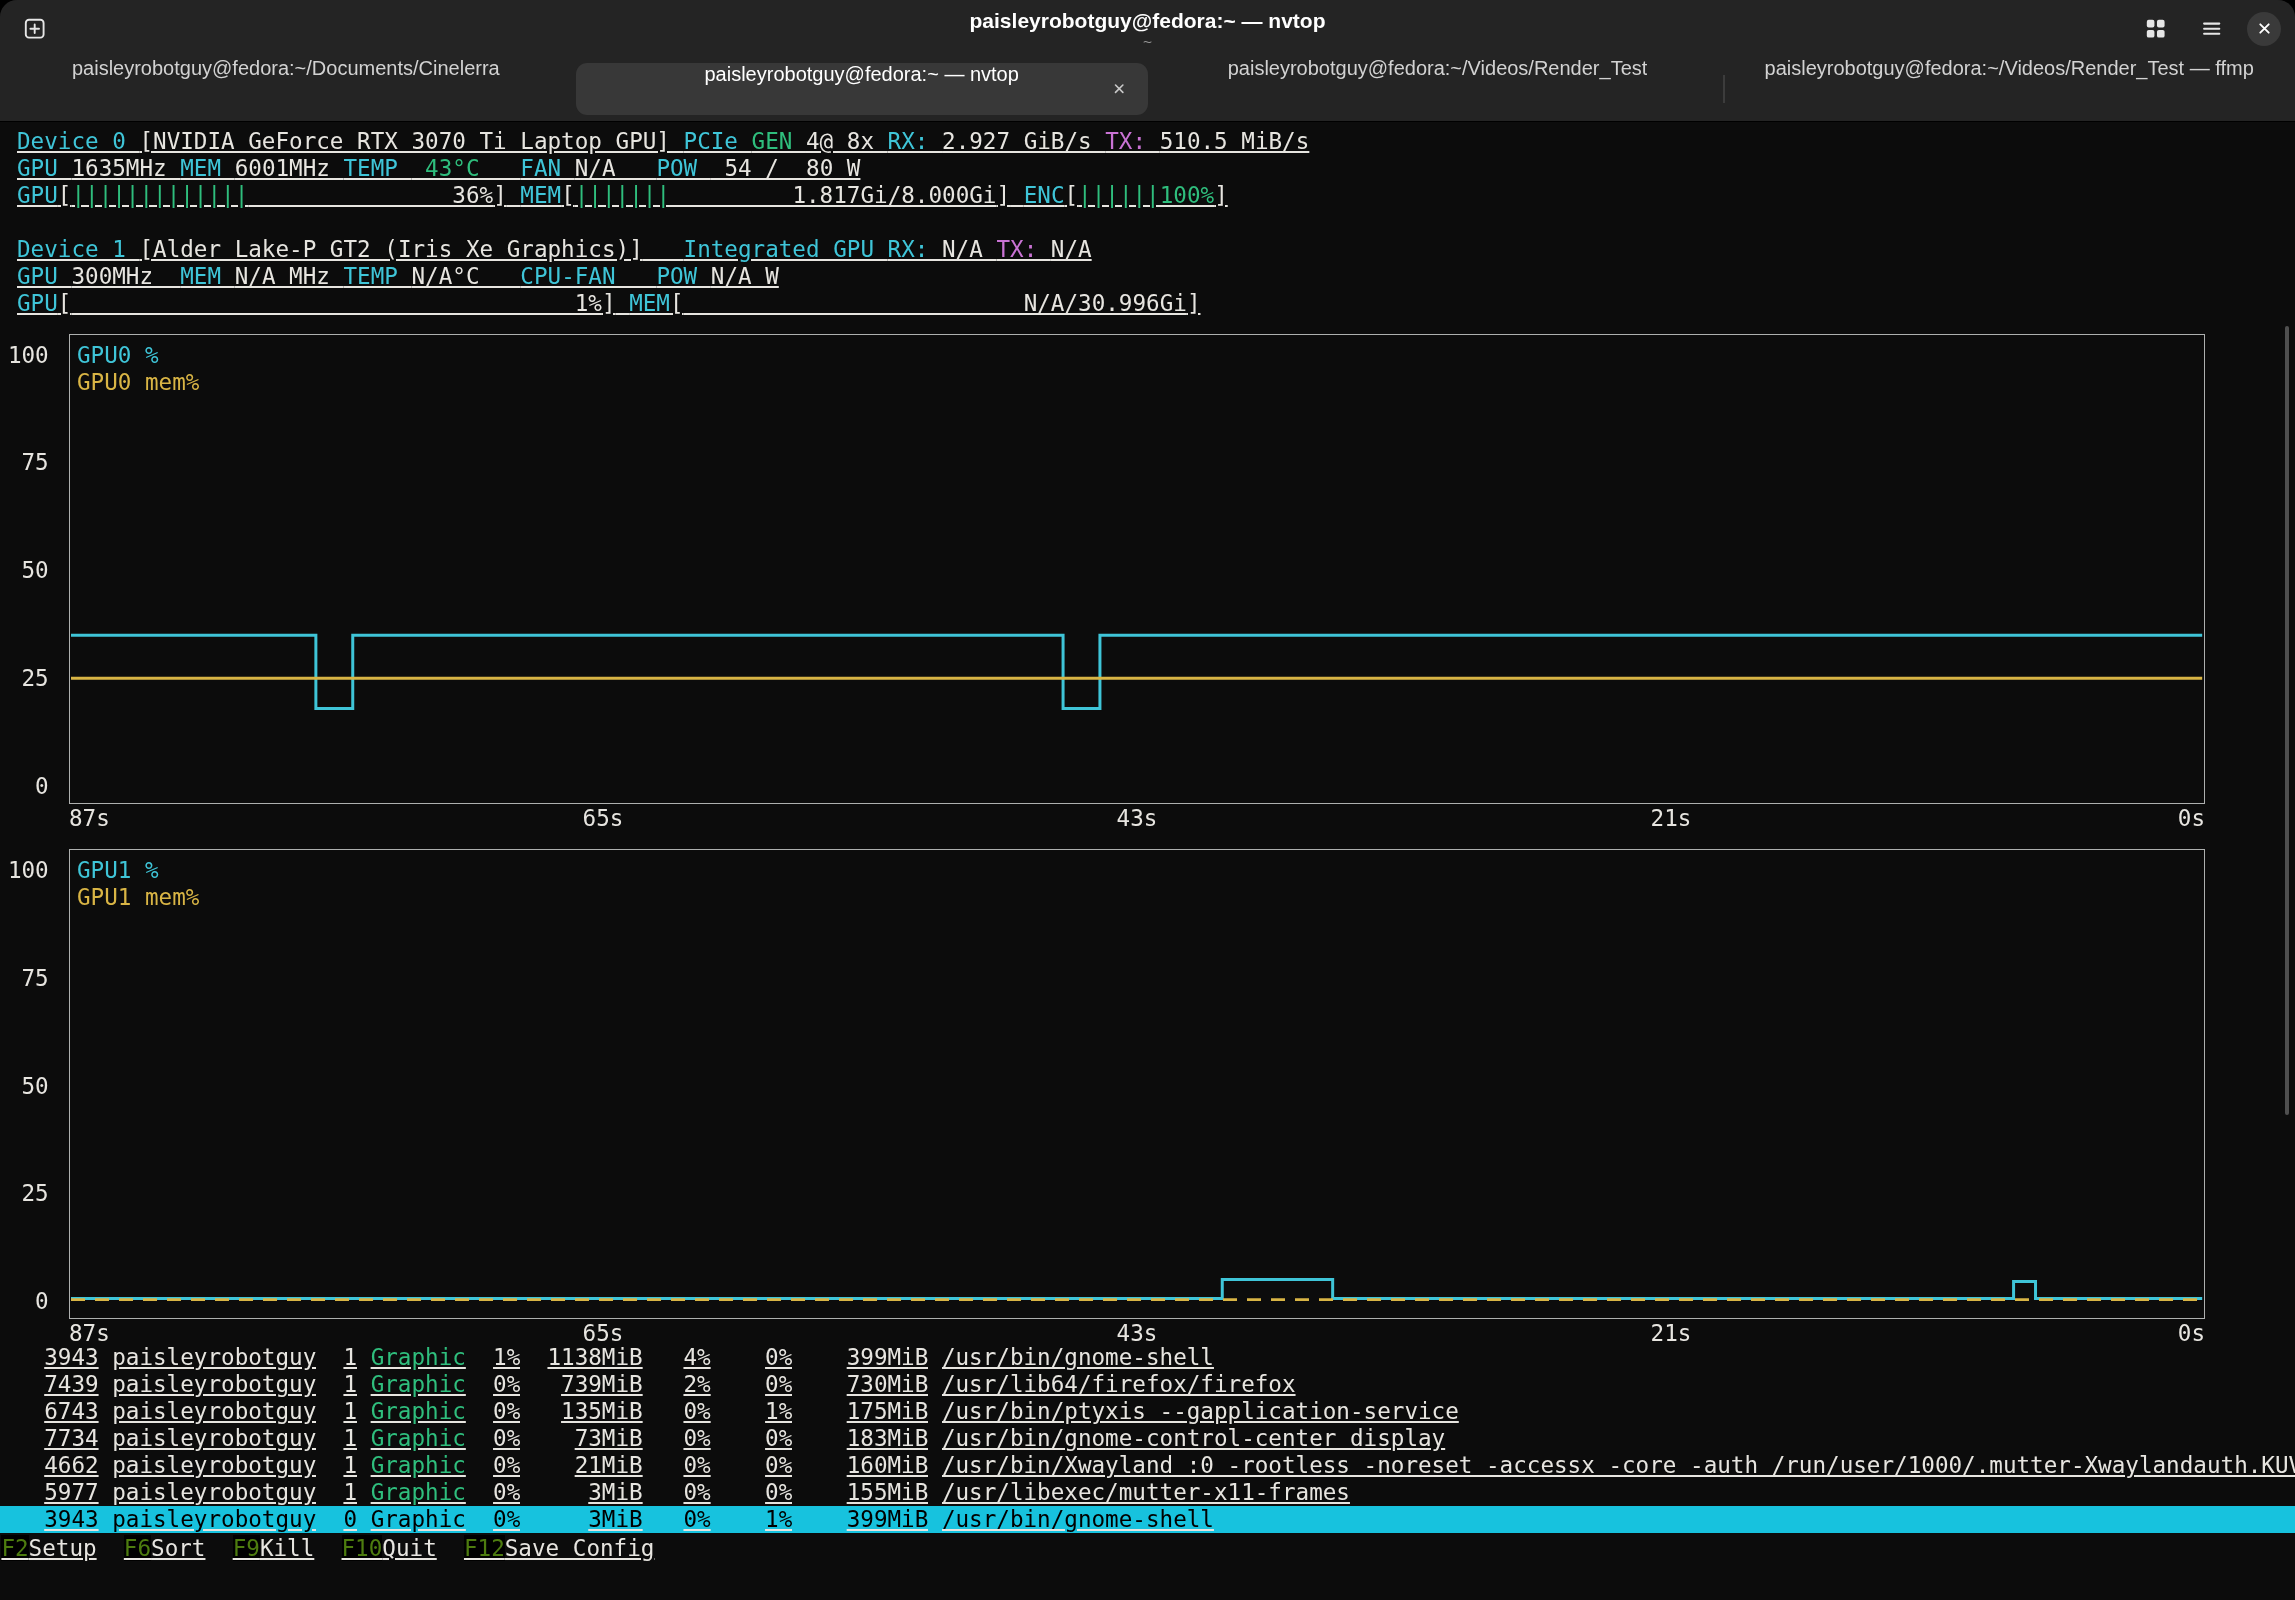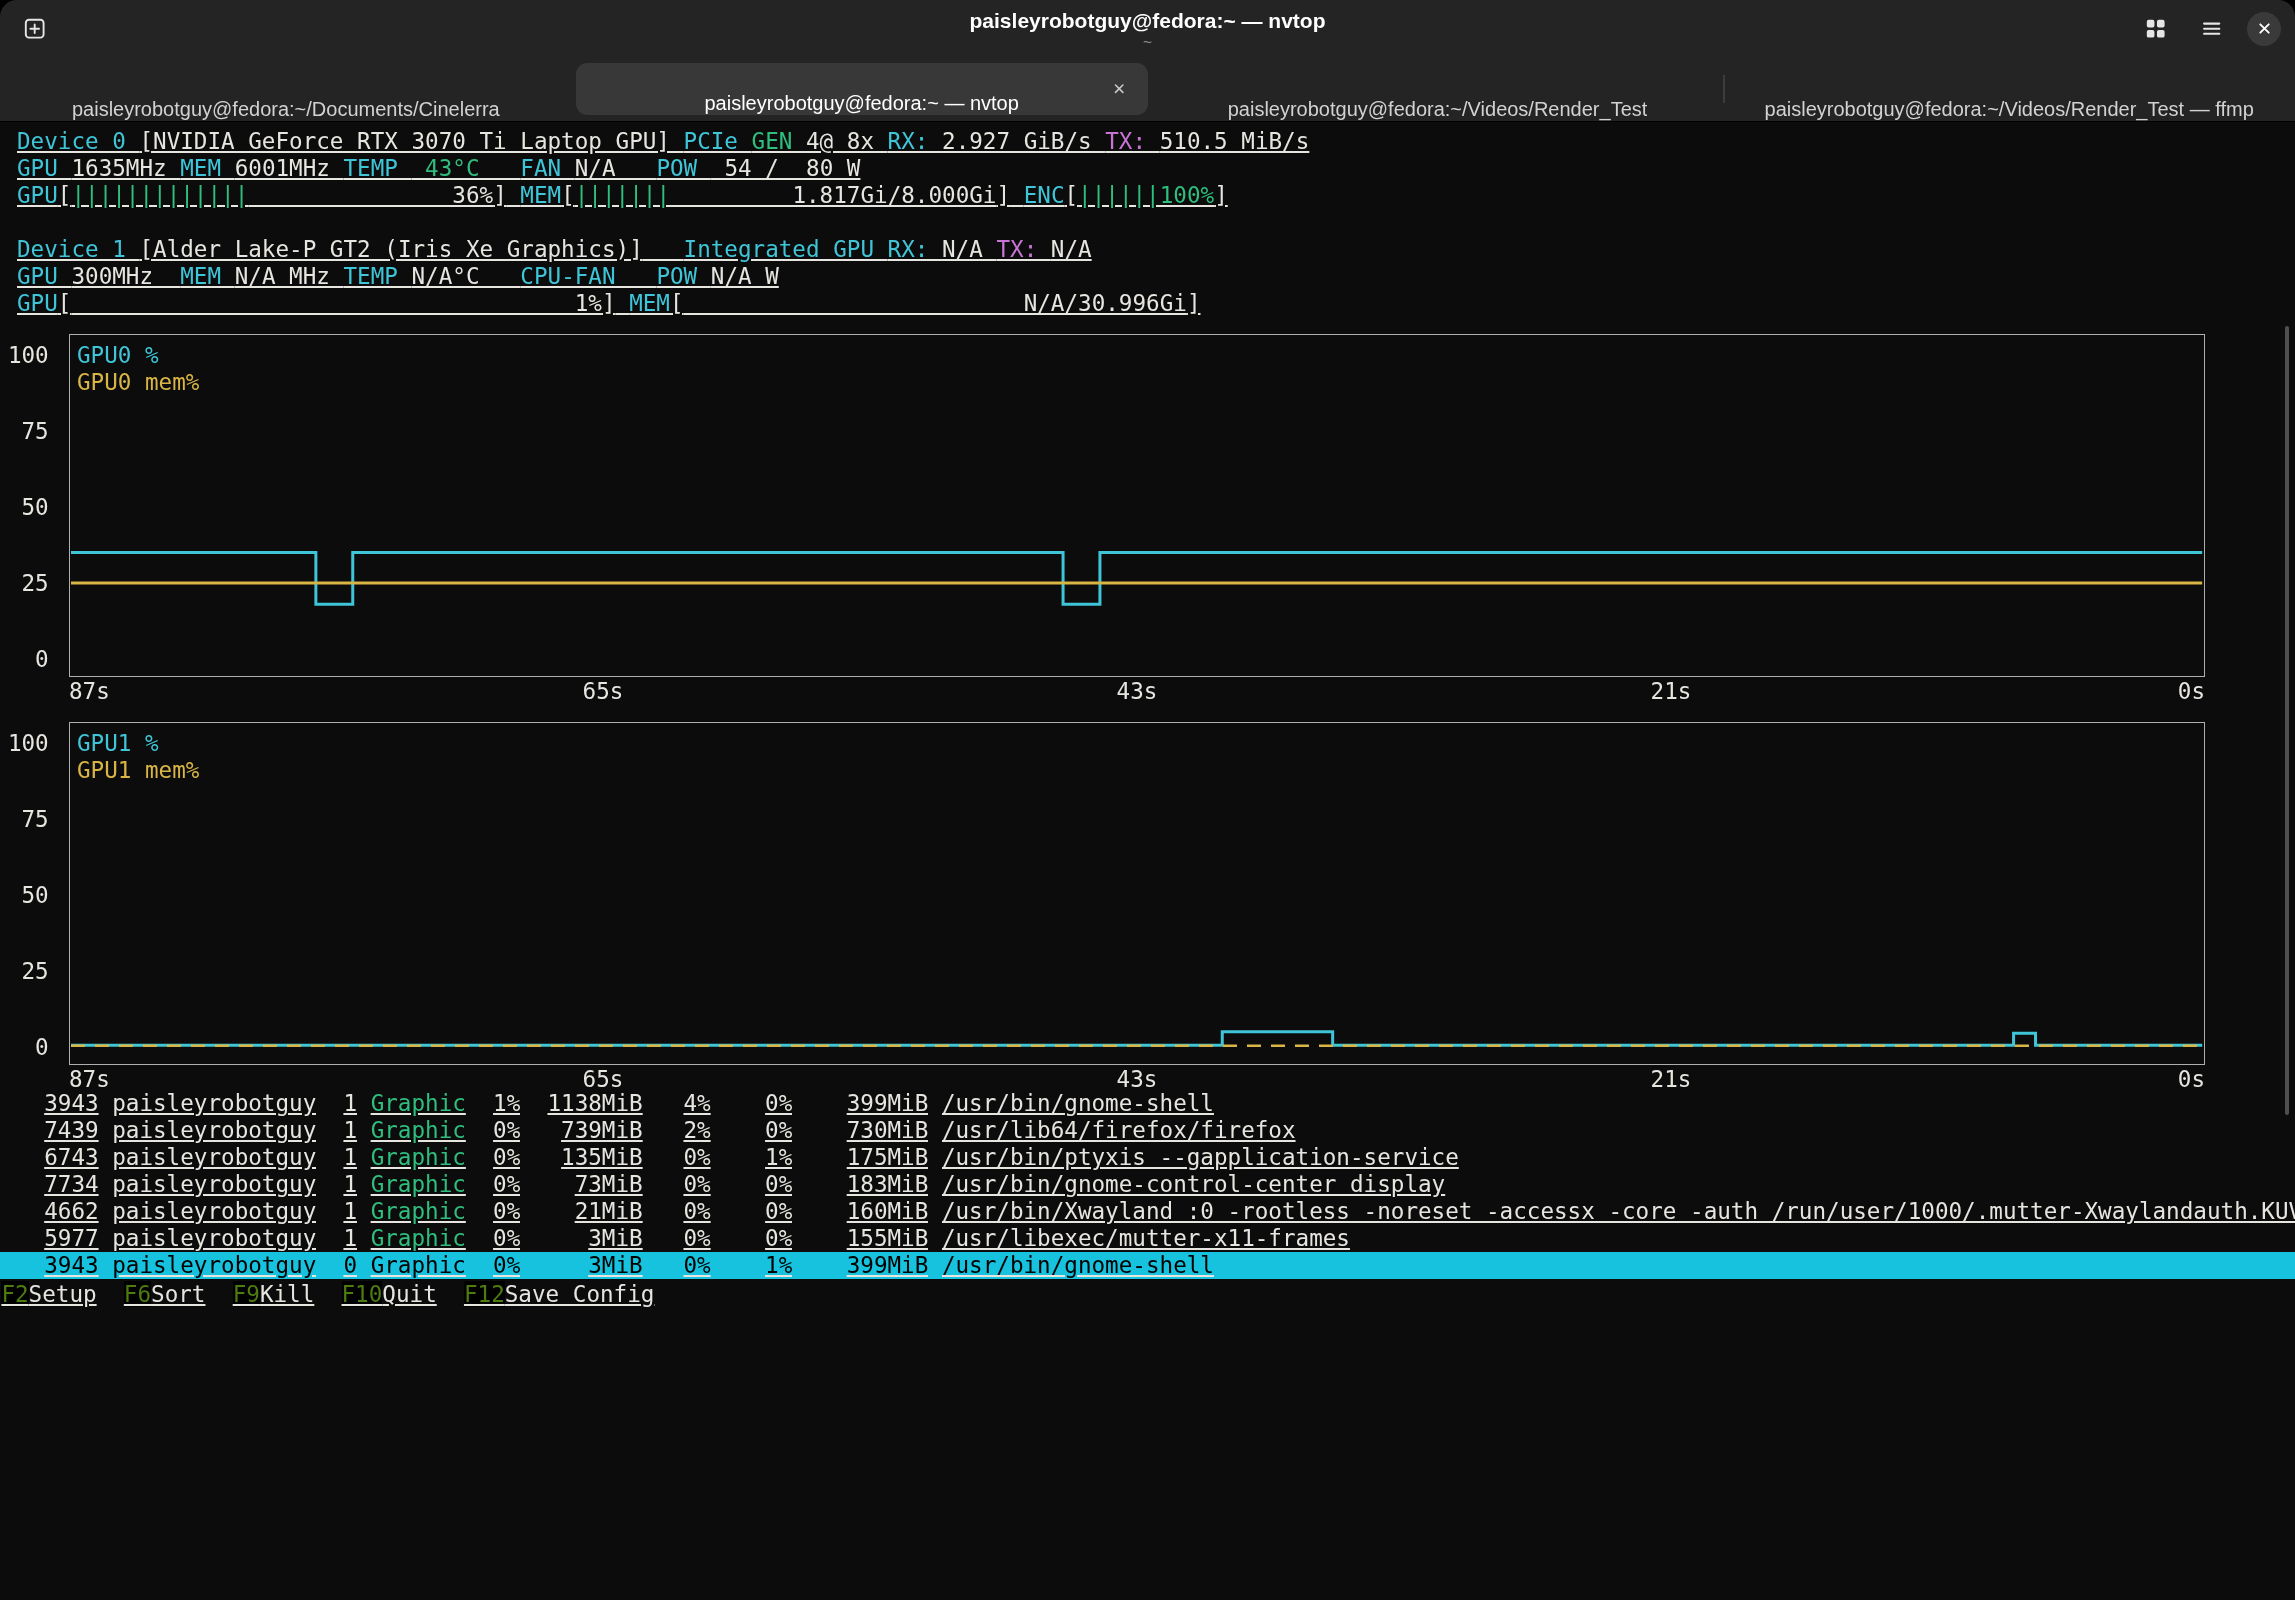--- a/index.html
+++ b/index.html
@@ -14,37 +14,37 @@
   .headerbar{height:57px;background:var(--chrome);display:flex;align-items:center;padding:0 14px;position:relative;flex:none;}
   .icon-btn{width:42px;height:42px;display:flex;align-items:center;justify-content:center;background:transparent;border:none;border-radius:8.5px;padding:0;cursor:pointer;}
   .title-block{position:absolute;left:50%;top:50%;transform:translate(-50%,-50%);text-align:center;white-space:nowrap;}
   .title{font-size:21px;font-weight:bold;color:#ffffff;line-height:24px;}
   .subtitle{font-size:15.5px;color:#9a9a9a;line-height:17px;}
   .header-right{margin-left:auto;display:flex;align-items:center;gap:14px;}
   .close-btn{background:#3a3a3a;border-radius:50%;width:34px;height:34px;}
 
   
   .tabbar{height:65px;background:var(--chrome);display:flex;border-bottom:1.4px solid #000;flex:none;}
-  .tab{flex:1;display:flex;align-items:flex-end;justify-content:center;color:#d2d2d2;font-size:20px;position:relative;overflow:hidden;white-space:nowrap;padding:0 17px;cursor:pointer;}
+  .tab{flex:1;display:flex;align-items:flex-start;justify-content:center;color:#d2d2d2;font-size:20px;position:relative;overflow:hidden;white-space:nowrap;padding:0 17px;cursor:pointer;}
   .tab + .tab::before{content:"";position:absolute;left:0;top:18.4px;bottom:18.4px;width:1.4px;background:#3c3c3c;}
   .tab.active{background:#383838;border-radius:11.3px;margin:5.7px 4.2px;color:#ffffff;}
   .tab.active::before, .tab.active + .tab::before{display:none;}
   .tab-label{overflow:hidden;white-space:nowrap;}
   .tab-close{position:absolute;right:12.7px;top:50%;transform:translateY(-50%);background:transparent;border:none;width:31px;height:31px;display:flex;align-items:center;justify-content:center;border-radius:50%;cursor:pointer;padding:0;}
 
   
   .terminal{flex:1;background:var(--termbg);font-family:"DejaVu Sans Mono",monospace;font-size:22.6px;line-height:27px;color:var(--fg);position:relative;padding-top:5.7px;overflow:hidden;text-decoration:underline;}
   .term-line{white-space:pre;margin-left:17px;min-height:27px;}
   .seg-cyan{color:var(--cyan);} .seg-green{color:var(--green);} .seg-fg{color:var(--fg);}
   .seg-yellow{color:var(--yellow);} .seg-magenta{color:var(--magenta);}
 
   
   .chart{margin-left:69px;width:2136px;position:relative;}
   .chart-0{margin-top:17px;} .chart-1{margin-top:20px;}
-  .chart-box{position:relative;height:343px;border:1.4px solid #aeb0af;}
+  .chart-box{position:relative;height:470px;border:1.4px solid #aeb0af;}
   .yticks{position:absolute;left:-57px;top:20px;bottom:17px;width:47px;}
   .ytick{position:absolute;right:11.3px;transform:translateY(-50%);color:var(--fg);}
   svg.plot{position:absolute;top:20px;bottom:17px;left:1.4px;right:1.4px;width:calc(100% - 2.8px);height:calc(100% - 37px);}
   .legend{position:absolute;top:7px;left:7px;}
   .legend > div{line-height:27px;}
   .xticks{position:relative;height:24px;margin-top:1.4px;}
   .xtick{position:absolute;top:0;color:var(--fg);}
 
   
   .proc-header{display:flex;background:var(--green);color:#021710;margin-top:4.2px;height:27.6px;line-height:27.6px;padding-left:17px;}

